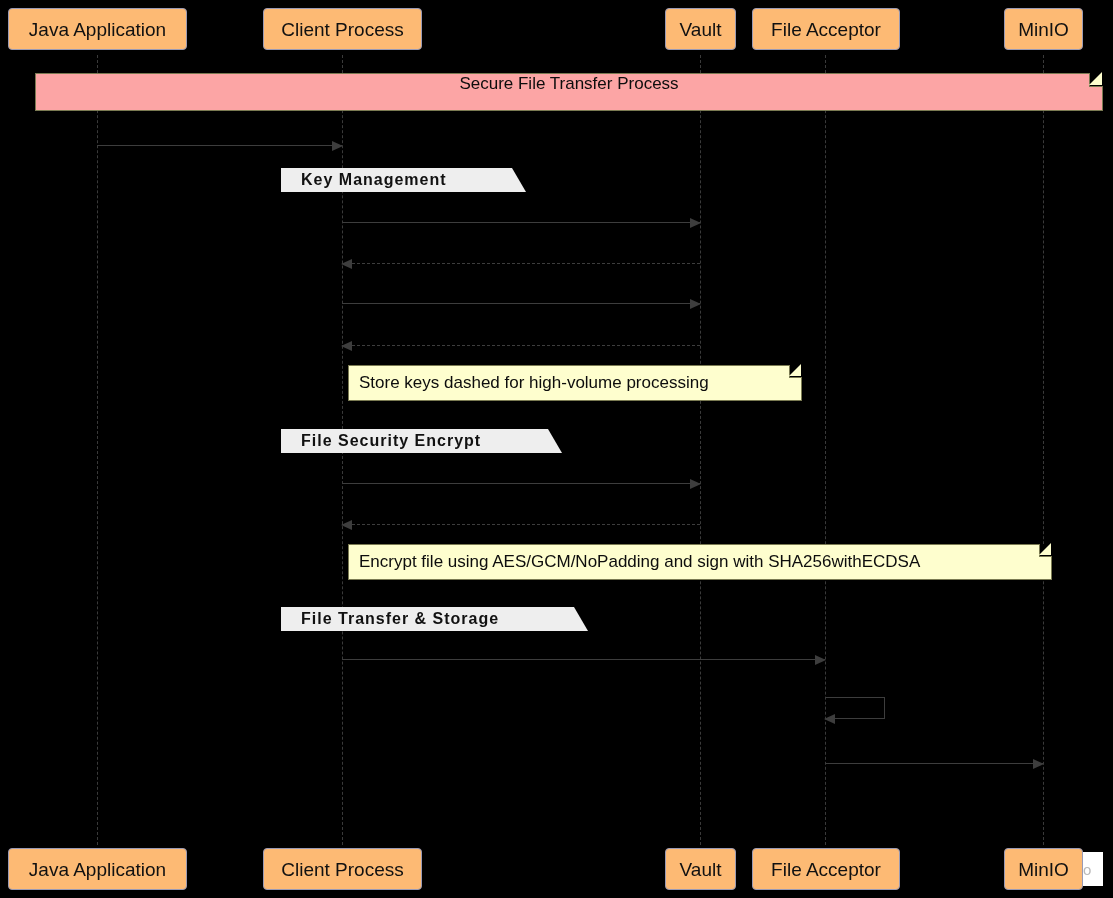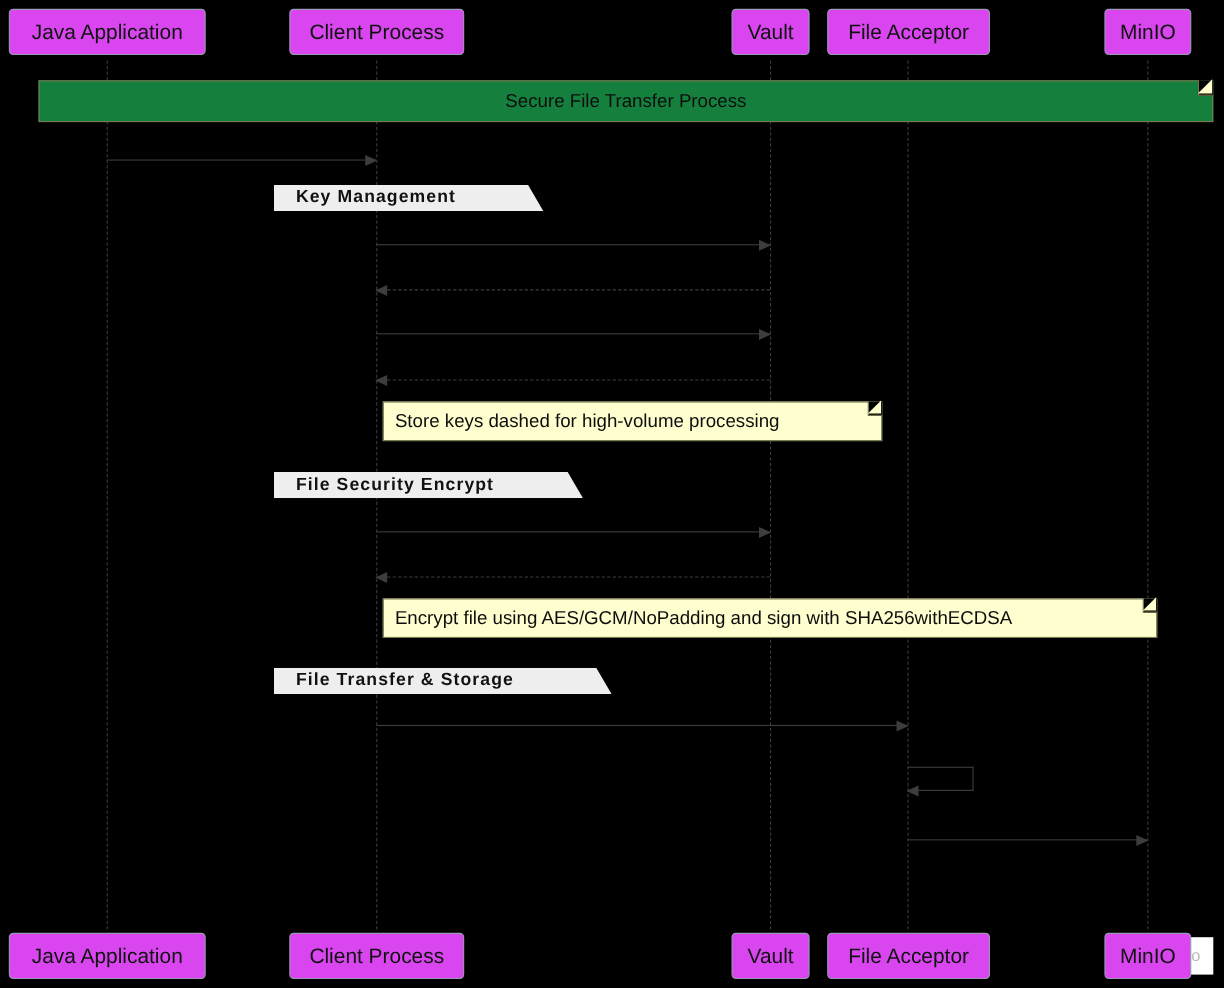--- a/index.html
+++ b/index.html
@@ -21,44 +21,43 @@
     width:0;
     border-left:1px dashed #3a3a3a;
     top:55px;
     height:790px;
   }
 
   
   .participant{
     position:absolute;
     box-sizing:border-box;
-    background:#d946ef;
+    background:#fdba74;
     border:1px solid #9a9ab4;
     border-radius:4px;
     color:#111111;
     font-size:19px;
     line-height:1;
     display:flex;
     align-items:center;
     justify-content:center;
     white-space:nowrap;
     height:42px;
     padding:0 10px;
   }
 
   
   .banner{
     position:absolute;
     box-sizing:border-box;
-    background:#15803d;
+    background:#fca5a5;
     border:1px solid #7a7a52;
     color:#0d0d0d;
     font-size:17px;
     display:flex;
-    align-items:center;
     justify-content:center;
     height:38px;
   }
   .banner .fold{
     position:absolute;
     top:-1px;
     right:-1px;
     width:13px;
     height:13px;
     background:#000000;
@@ -116,20 +115,21 @@
     color:#111111;
     font-size:16px;
     font-weight:bold;
     letter-spacing:1px;
     display:flex;
     align-items:center;
     padding:0 12px 0 20px;
     white-space:nowrap;
     
     clip-path:polygon(0 0, calc(100% - 14px) 0, 100% 100%, 0 100%);
+    margin-left:32px;
   }
 
   
   .msg{
     position:absolute;
     height:0;
     border-top:1px solid #3d3d3d;
   }
   .msg.dashed{
     border-top:1px dashed #3d3d3d;

